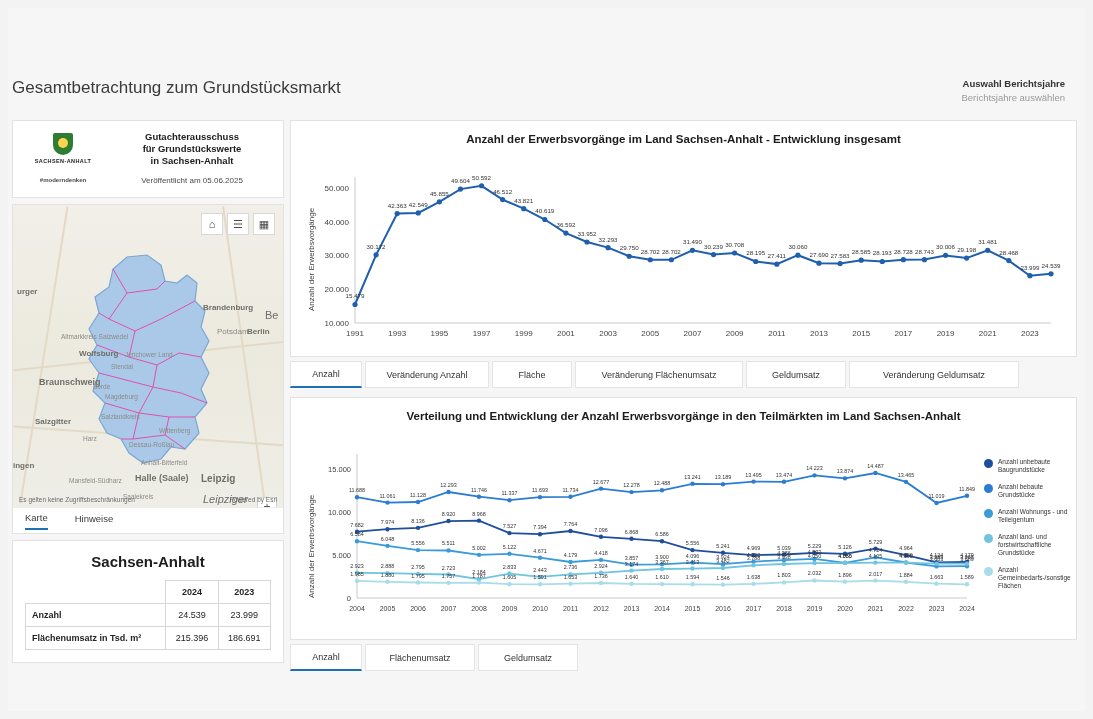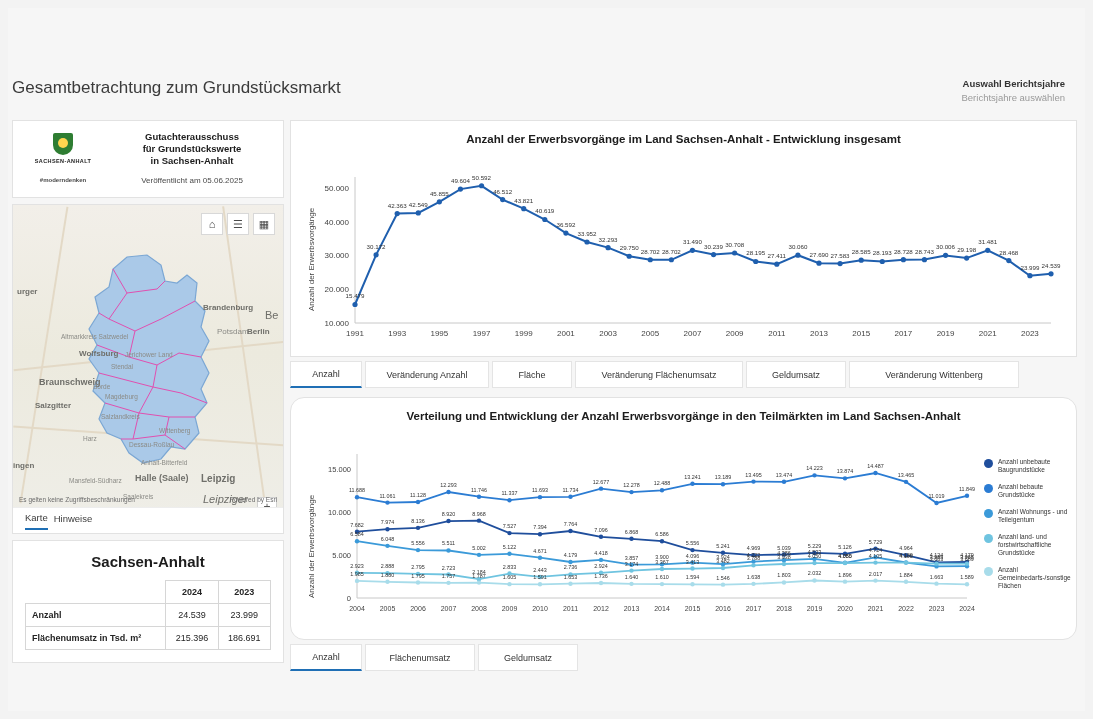--- a/index.html
+++ b/index.html
@@ -34,21 +34,21 @@
   .mapword.b{font-weight:bold;color:#6f6f6a;}
   .mapword.big{font-size:11px;color:#6d6d68;}
   .state{position:absolute;left:56px;top:48px;width:152px;height:220px;}
   .state svg{display:block;}
   .map-ctl{position:absolute;right:8px;top:8px;display:flex;gap:4px;}
   .map-btn{width:20px;height:20px;background:#fff;border:1px solid #d8d8d8;display:flex;align-items:center;justify-content:center;font-size:11px;color:#4a4a4a;}
   .map-plusminus{position:absolute;right:8px;top:292px;width:18px;}
   .mp{width:18px;height:18px;background:#fff;border:1px solid #d0d0d0;display:flex;align-items:center;justify-content:center;font-size:12px;color:#555;}
   .map-foot-l{position:absolute;left:6px;bottom:30px;font-size:6.5px;color:#6b6b6b;}
   .map-foot-r{position:absolute;right:6px;bottom:30px;font-size:6.5px;color:#6b6b6b;}
-  .maptabs{position:absolute;left:0;bottom:0;width:100%;height:26px;background:#fff;border-top:1px solid #ededed;display:flex;align-items:center;padding-left:12px;box-sizing:border-box;gap:6px;}
+  .maptabs{position:absolute;left:0;bottom:0;width:100%;height:26px;background:#fff;border-top:1px solid #ededed;display:flex;align-items:center;padding-left:12px;box-sizing:border-box;gap:27px;}
   .mtab{font-size:9.5px;color:#3c3c3c;padding-bottom:5px;}
   .mtab.active{border-bottom:2px solid #1f6fb5;}
 
   .tablecard{margin-top:6px;padding:10px 12px 12px;}
   .tbl-title{text-align:center;font-size:15px;font-weight:bold;color:#1c1c1c;margin:2px 0 10px;}
   table.kpi{width:100%;border-collapse:collapse;font-size:9px;}
   table.kpi th,table.kpi td{border:1px solid #d6d6d6;padding:6px 6px;}
   table.kpi th{font-weight:bold;text-align:center;}
   table.kpi th.lbl{border-top:none;border-left:none;border-right:1px solid #d6d6d6;}
   table.kpi td.lbl{text-align:left;font-weight:bold;}
@@ -131,21 +131,21 @@
       <div class="mapword" style="left:204px;top:122px;">Potsdam</div>
       <div class="mapword big" style="left:252px;top:104px;">Be</div>
       <div class="mapword b" style="left:234px;top:122px;">Berlin</div>
       <div class="mapword" style="left:48px;top:128px;font-size:6.5px;">Altmarkkreis Salzwedel</div>
       <div class="mapword b" style="left:66px;top:144px;">Wolfsburg</div>
       <div class="mapword" style="left:112px;top:146px;font-size:6.5px;">Jerichower Land</div>
       <div class="mapword" style="left:98px;top:158px;font-size:6.5px;">Stendal</div>
       <div class="mapword b" style="left:26px;top:172px;font-size:9px;">Braunschweig</div>
       <div class="mapword" style="left:80px;top:178px;font-size:6.5px;">Börde</div>
       <div class="mapword" style="left:92px;top:188px;font-size:6.5px;">Magdeburg</div>
-      <div class="mapword b" style="left:10px;top:196px;padding-left:12px;">Salzgitter</div>
+      <div class="mapword b" style="left:10px;top:212px;padding-left:12px;">Salzgitter</div>
       <div class="mapword" style="left:88px;top:208px;font-size:6.5px;">Salzlandkreis</div>
       <div class="mapword" style="left:70px;top:230px;font-size:6.5px;">Harz</div>
       <div class="mapword" style="left:116px;top:236px;font-size:6.5px;">Dessau-Roßlau</div>
       <div class="mapword" style="left:146px;top:222px;font-size:6.5px;">Wittenberg</div>
       <div class="mapword" style="left:128px;top:254px;font-size:6.5px;">Anhalt-Bitterfeld</div>
       <div class="mapword b" style="left:0px;top:256px;">ingen</div>
       <div class="mapword" style="left:56px;top:272px;font-size:6.5px;">Mansfeld-Südharz</div>
       <div class="mapword b" style="left:122px;top:268px;font-size:9px;">Halle (Saale)</div>
       <div class="mapword" style="left:110px;top:288px;font-size:6.5px;">Saalekreis</div>
       <div class="mapword b" style="left:188px;top:268px;font-size:10px;">Leipzig</div>
@@ -298,24 +298,24 @@
           <circle cx="760" cy="110.84433333333334" r="2.6" fill="#1f5fae"></circle>
           <text x="760" y="104.84433333333334" text-anchor="middle" font-size="6.2" fill="#333">24.539</text>
         </svg>
     </div>
     <div class="tabbar">
       <div class="tab active" style="width:72px">Anzahl</div>
       <div class="tab" style="width:124px">Veränderung Anzahl</div>
       <div class="tab" style="width:80px">Fläche</div>
       <div class="tab" style="width:168px">Veränderung Flächenumsatz</div>
       <div class="tab" style="width:100px">Geldumsatz</div>
-      <div class="tab" style="width:170px">Veränderung Wittenberg</div>
-    </div>
-
-    <div class="chartcard c2" style="margin-top:9px;border-radius:14px;">
+      <div class="tab" style="width:170px">Veränderung Geldumsatz</div>
+    </div>
+
+    <div class="chartcard c2" style="margin-top:9px;">
       <div class="ct">Verteilung und Entwicklung der Anzahl Erwerbsvorgänge in den Teilmärkten im Land Sachsen-Anhalt</div>
       <div class="ylab" style="left:16px;top:200px;">Anzahl der Erwerbsvorgänge</div>
       <svg id="svg2" width="700" height="190" style="position:absolute;left:0;top:48px;">
           <line x1="66" y1="152" x2="676" y2="152" stroke="#c8c8c8" stroke-width="1"></line>
           <line x1="66" y1="8" x2="66" y2="152" stroke="#c8c8c8" stroke-width="1"></line>
           <text x="60" y="155" text-anchor="end" font-size="7.5" fill="#444">0</text>
           <text x="60" y="111.875" text-anchor="end" font-size="7.5" fill="#444">5.000</text>
           <text x="60" y="68.75" text-anchor="end" font-size="7.5" fill="#444">10.000</text>
           <text x="60" y="25.625" text-anchor="end" font-size="7.5" fill="#444">15.000</text>
           <text x="66" y="165" text-anchor="middle" font-size="7" fill="#444">2004</text>

